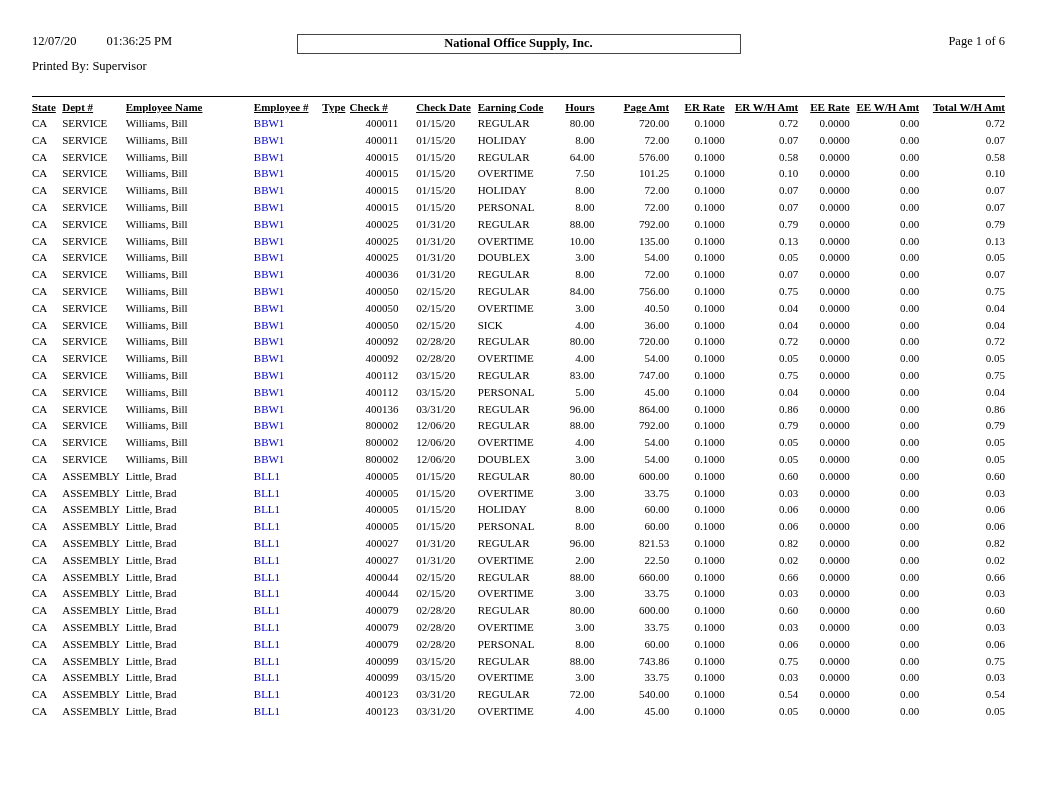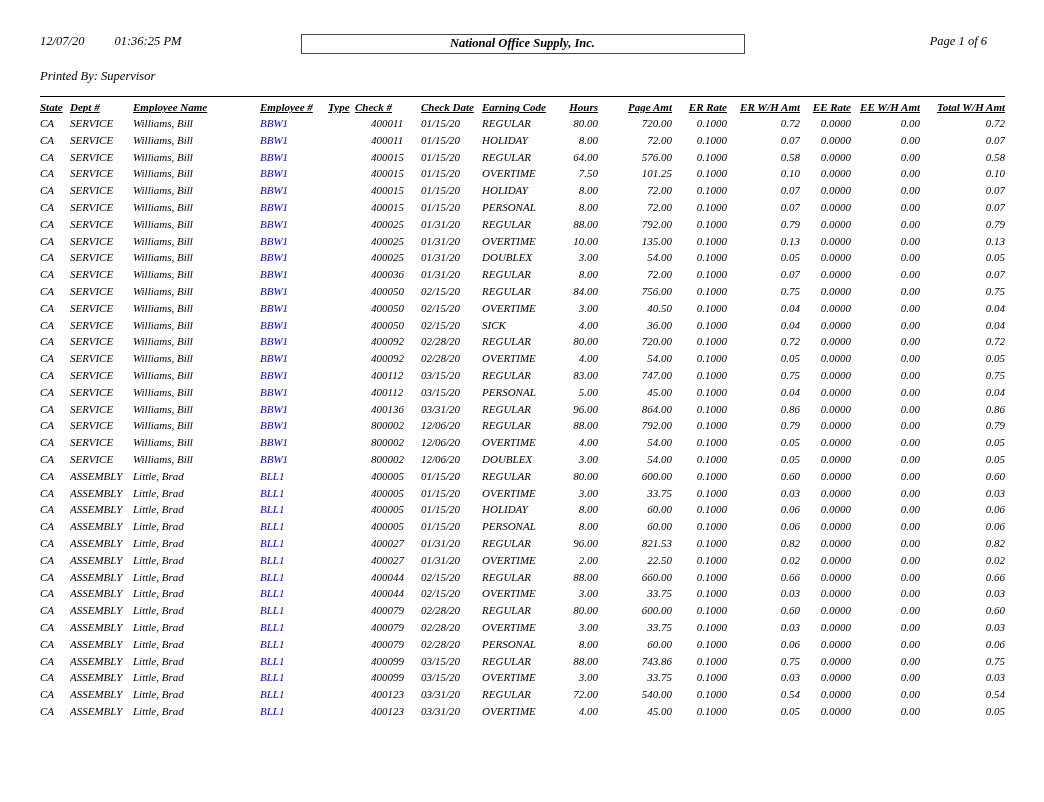--- a/index.html
+++ b/index.html
@@ -1,30 +1,30 @@
 <!DOCTYPE html>
 <html><head>
 <meta charset="utf-8">
 <style>
   * { margin:0; padding:0; box-sizing:border-box; }
   html, body { background:#ffffff; }
   body {
     width:1044px; height:802px; overflow:hidden;
     font-family:"Liberation Serif", serif; color:#000;
   }
-  .page { padding:34px 39px 0 40px;font-style:italic; }
+  .page { padding:34px 39px 0 32px; }
 
   .hdr { position:relative; height:62px; }
   .dt { font-size:12.5px; white-space:pre; }
   .dt .time { margin-left:30px; }
-  .pb { font-size:12.5px; margin-top:20px; }
+  .pb { font-size:12.5px; margin-top:10px; }
   .hdr-center { position:absolute; left:50%; top:0; transform:translateX(-50%); text-align:center; }
   .cbox { width:444px; border:1px solid #444; font-weight:700; font-size:12.5px; padding:1px 0 2px; }
   .rtitle { font-size:16px; font-weight:700; margin-top:4px; white-space:nowrap; }
-  .pg { position:absolute; right:18px; top:0; font-size:12.5px; }
+  .pg { position:absolute; right:0; top:0; font-size:12.5px; }
 
   table {
     width:100%; table-layout:fixed; border-collapse:collapse;
     border-top:1px solid #000; font-size:11px; margin-top:0;
   }
   th {
     font-weight:700; text-decoration:underline; text-align:left;
     padding:4px 0 2px; white-space:nowrap; overflow:hidden; vertical-align:bottom;margin-left:24px;
   }
   th.num, td.num { text-align:right; }

